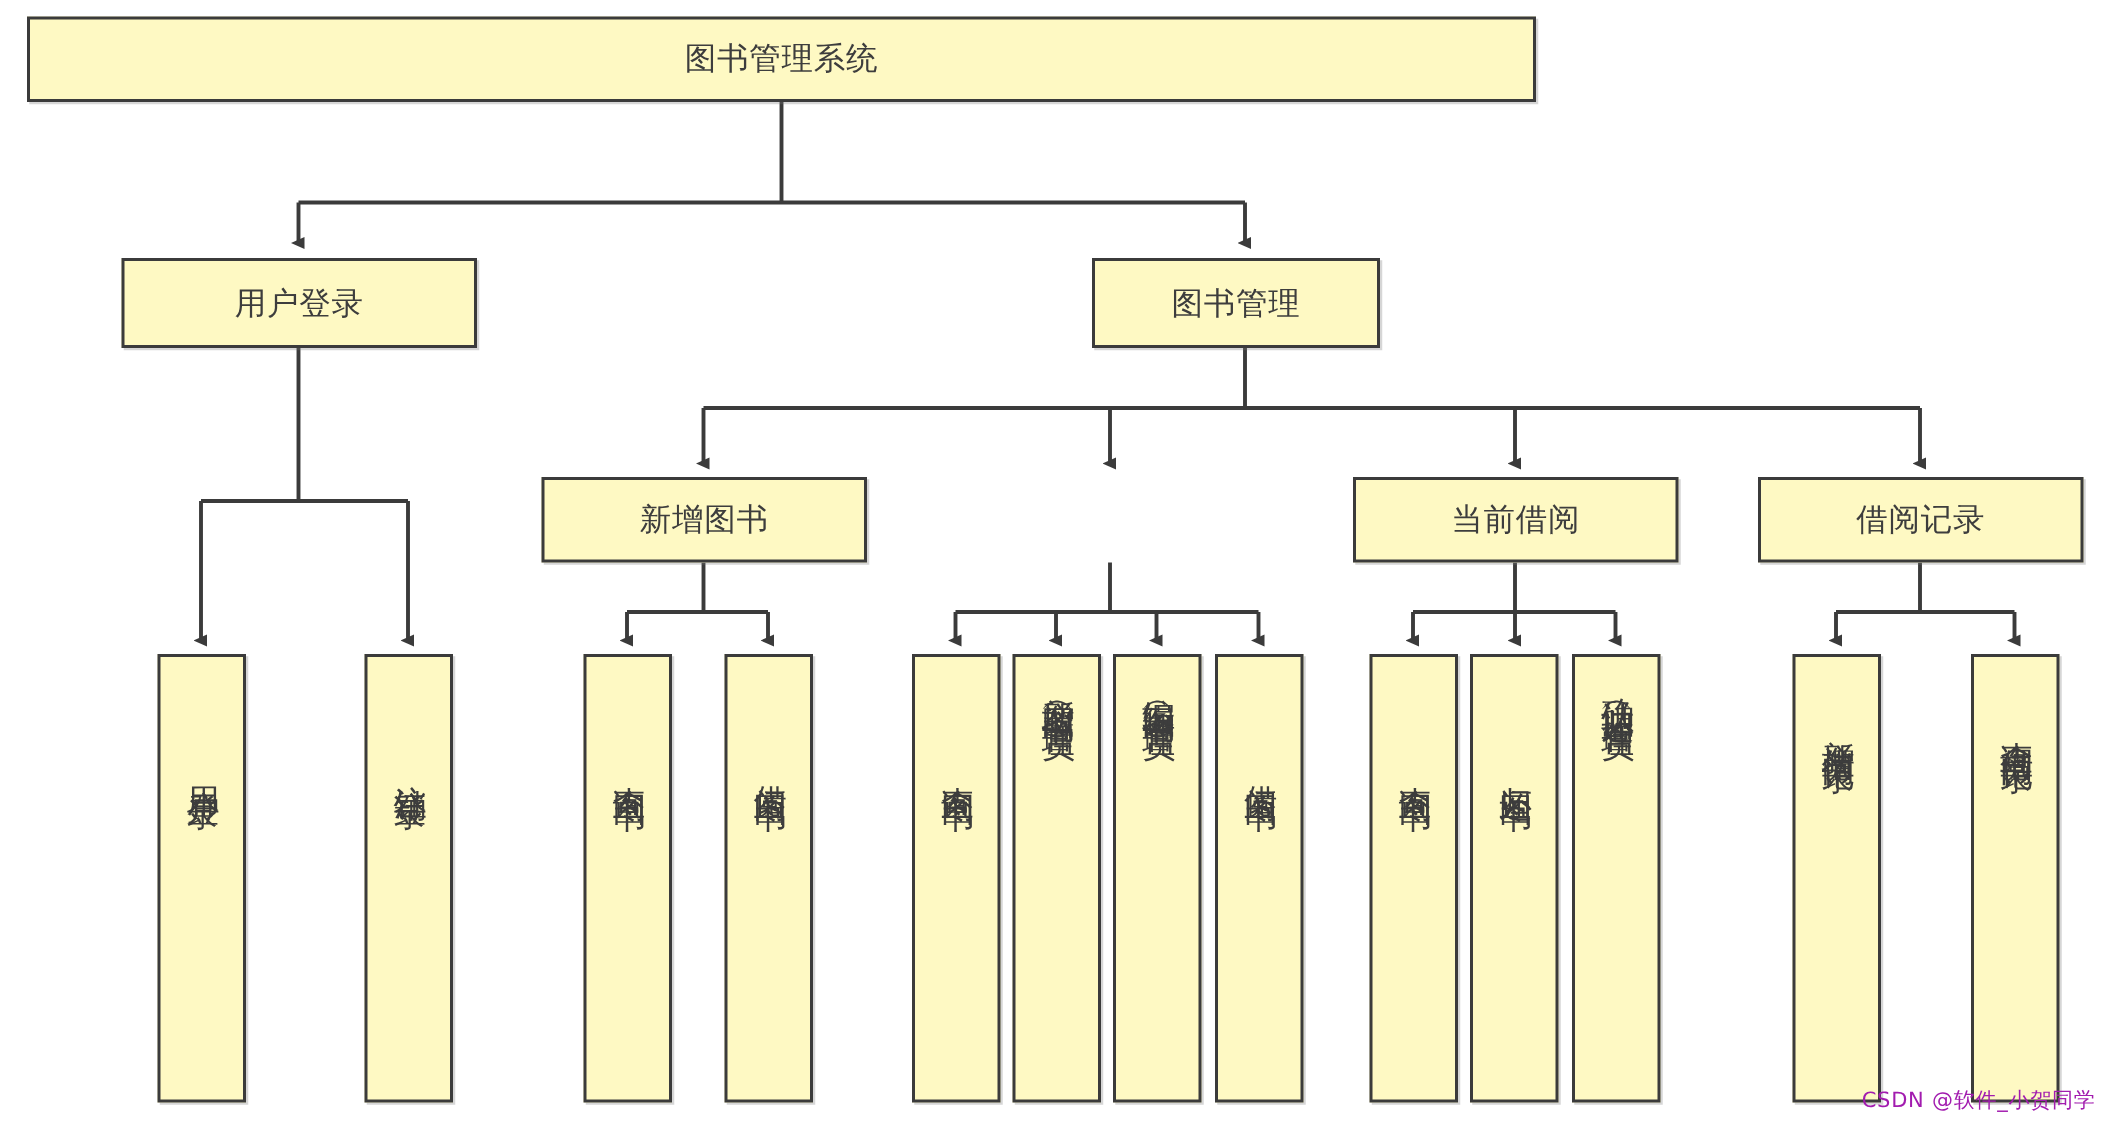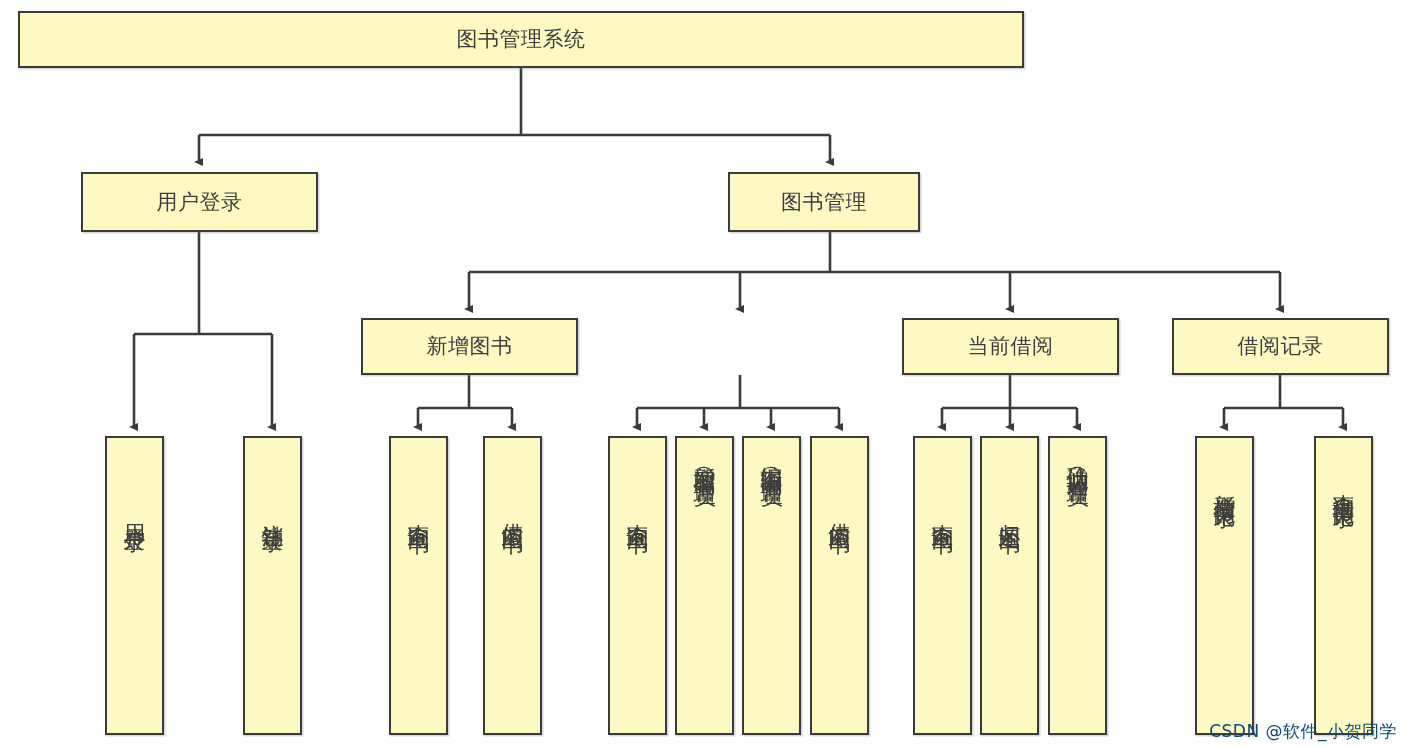--- a/index.html
+++ b/index.html
@@ -53,22 +53,22 @@
     text-orientation: upright;
     font-size: 22px;
     letter-spacing: 3px;
     line-height: 1;
     white-space: nowrap;
   }
   .watermark {
     position: absolute;
     right: 8px;
     bottom: 4px;
-    font-size: 17px;
-    color: #0c4a6e;
+    font-size: 14px;
+    color: #a21caf;
     letter-spacing: 0.5px;
     white-space: nowrap;
     user-select: none;
   }
 </style>
 </head>
 <body>
 
 <div id="diagram-root">
 

